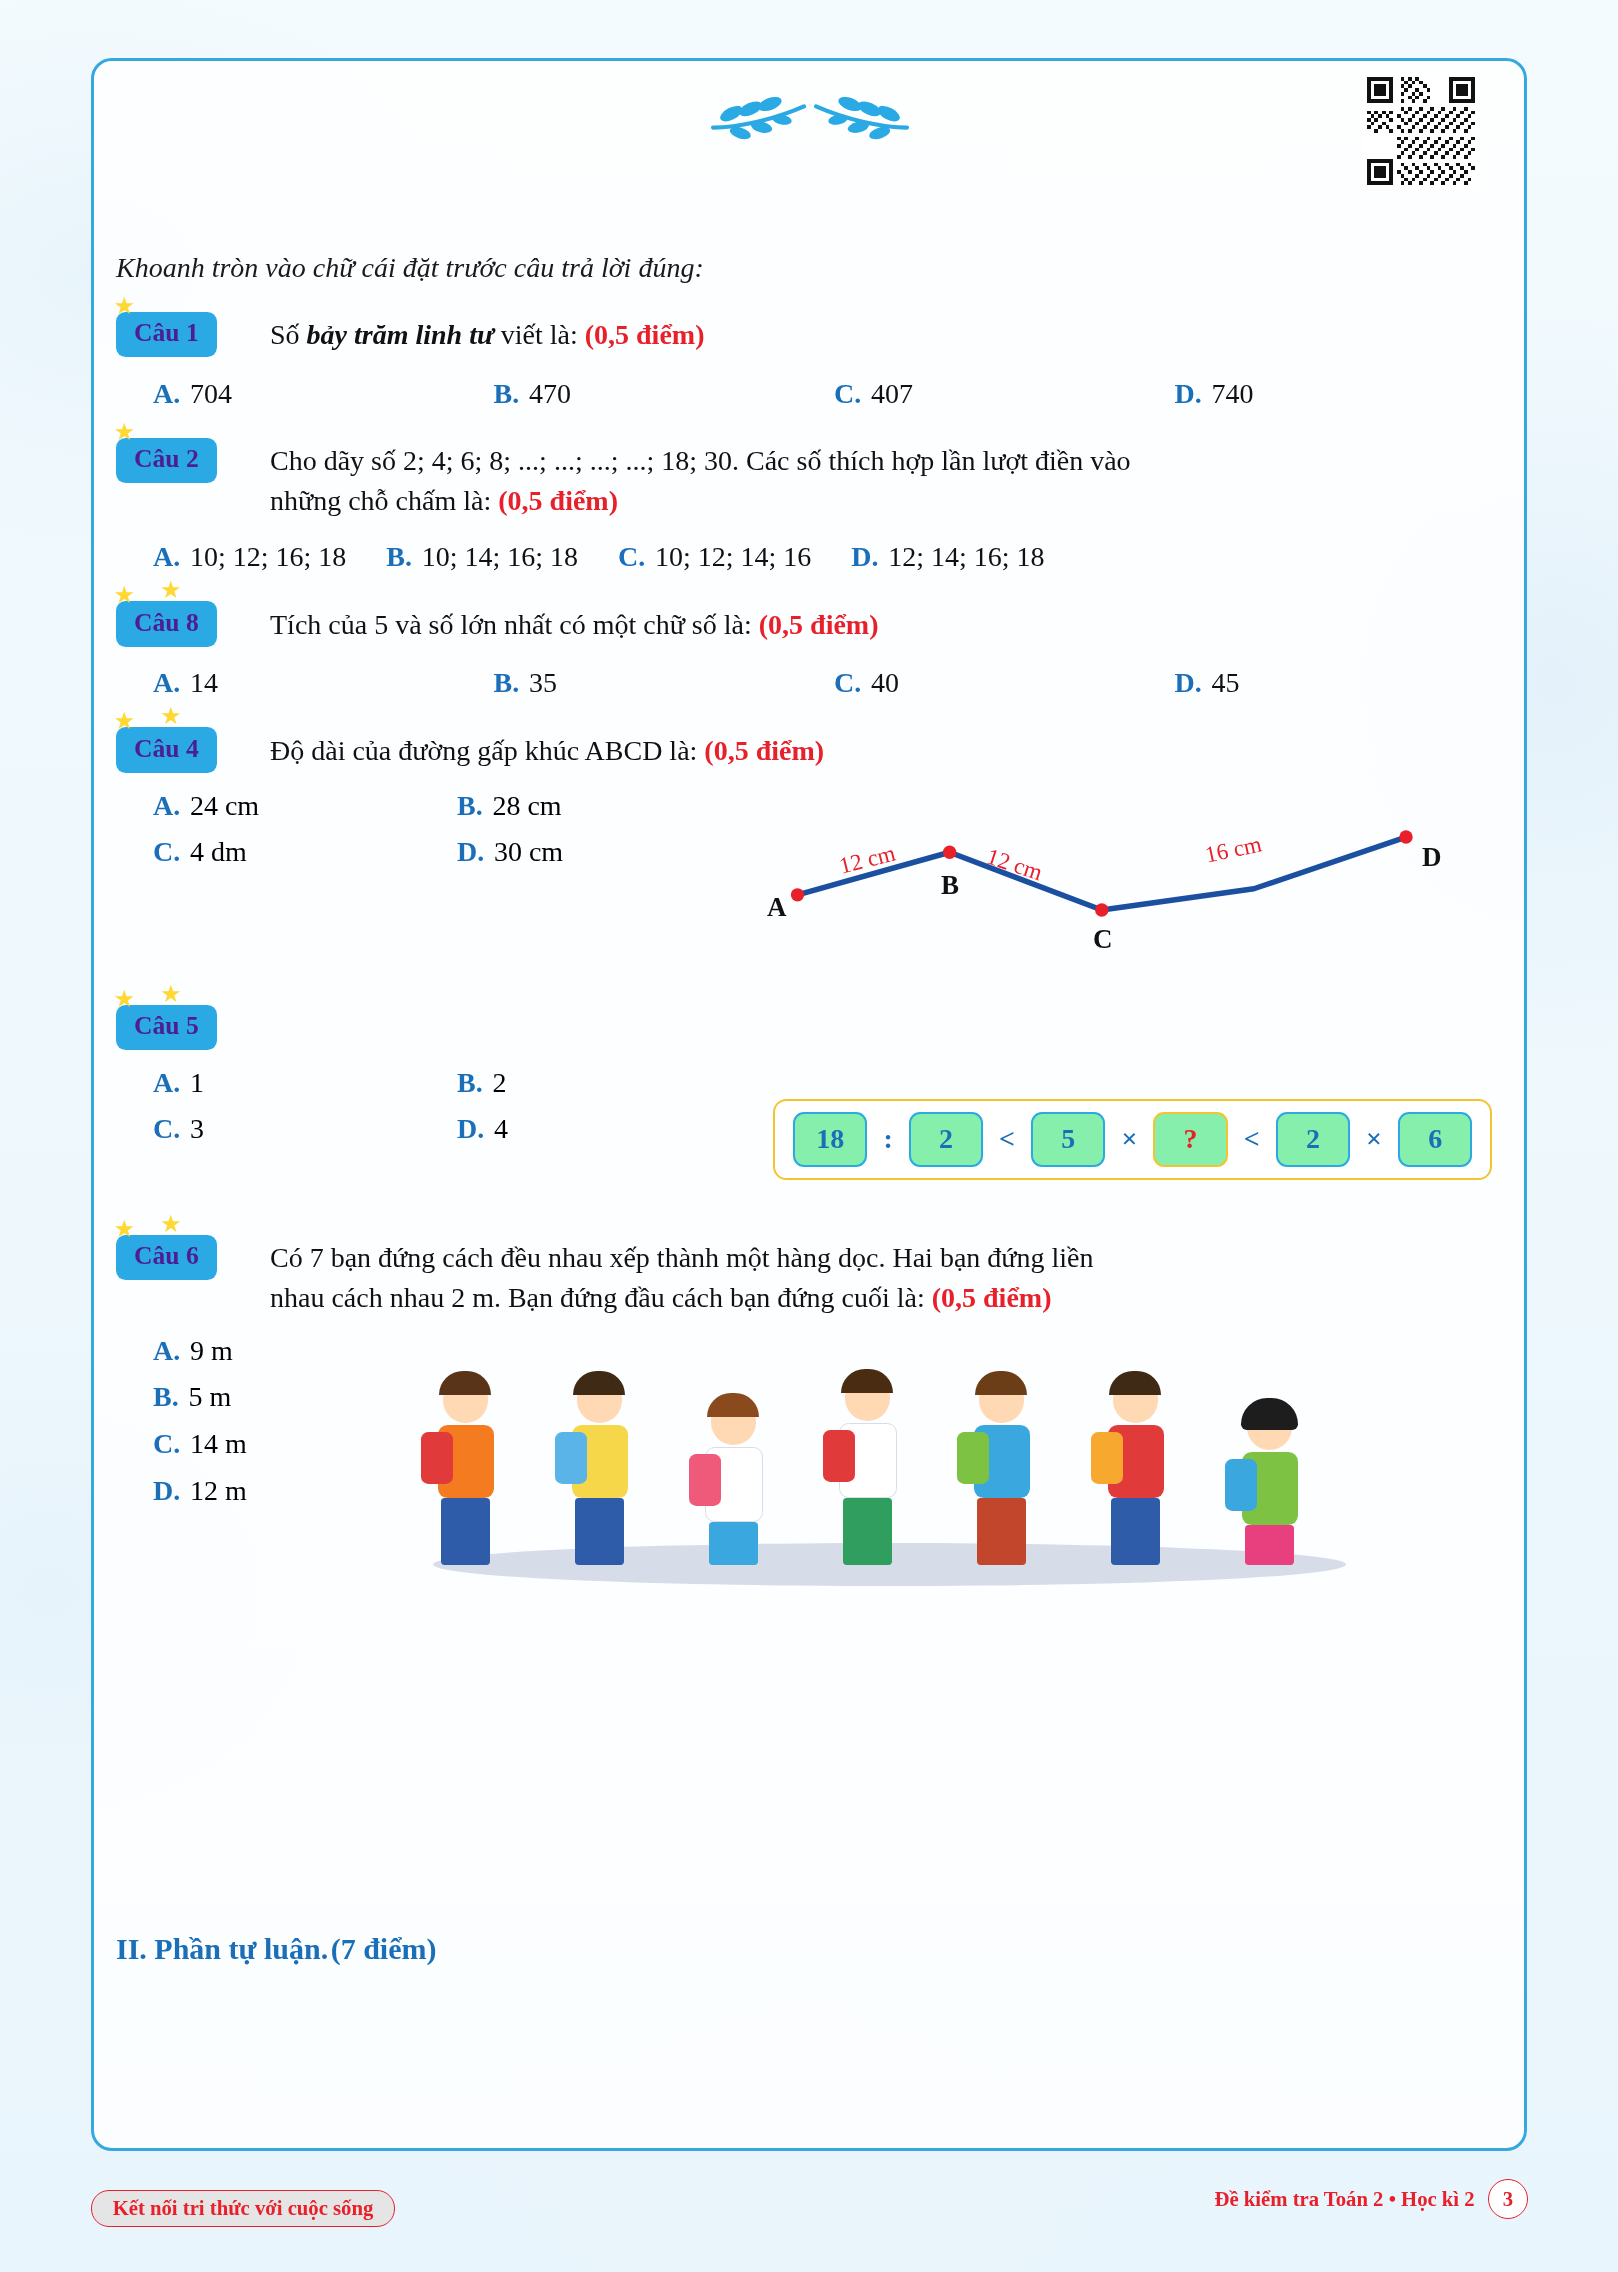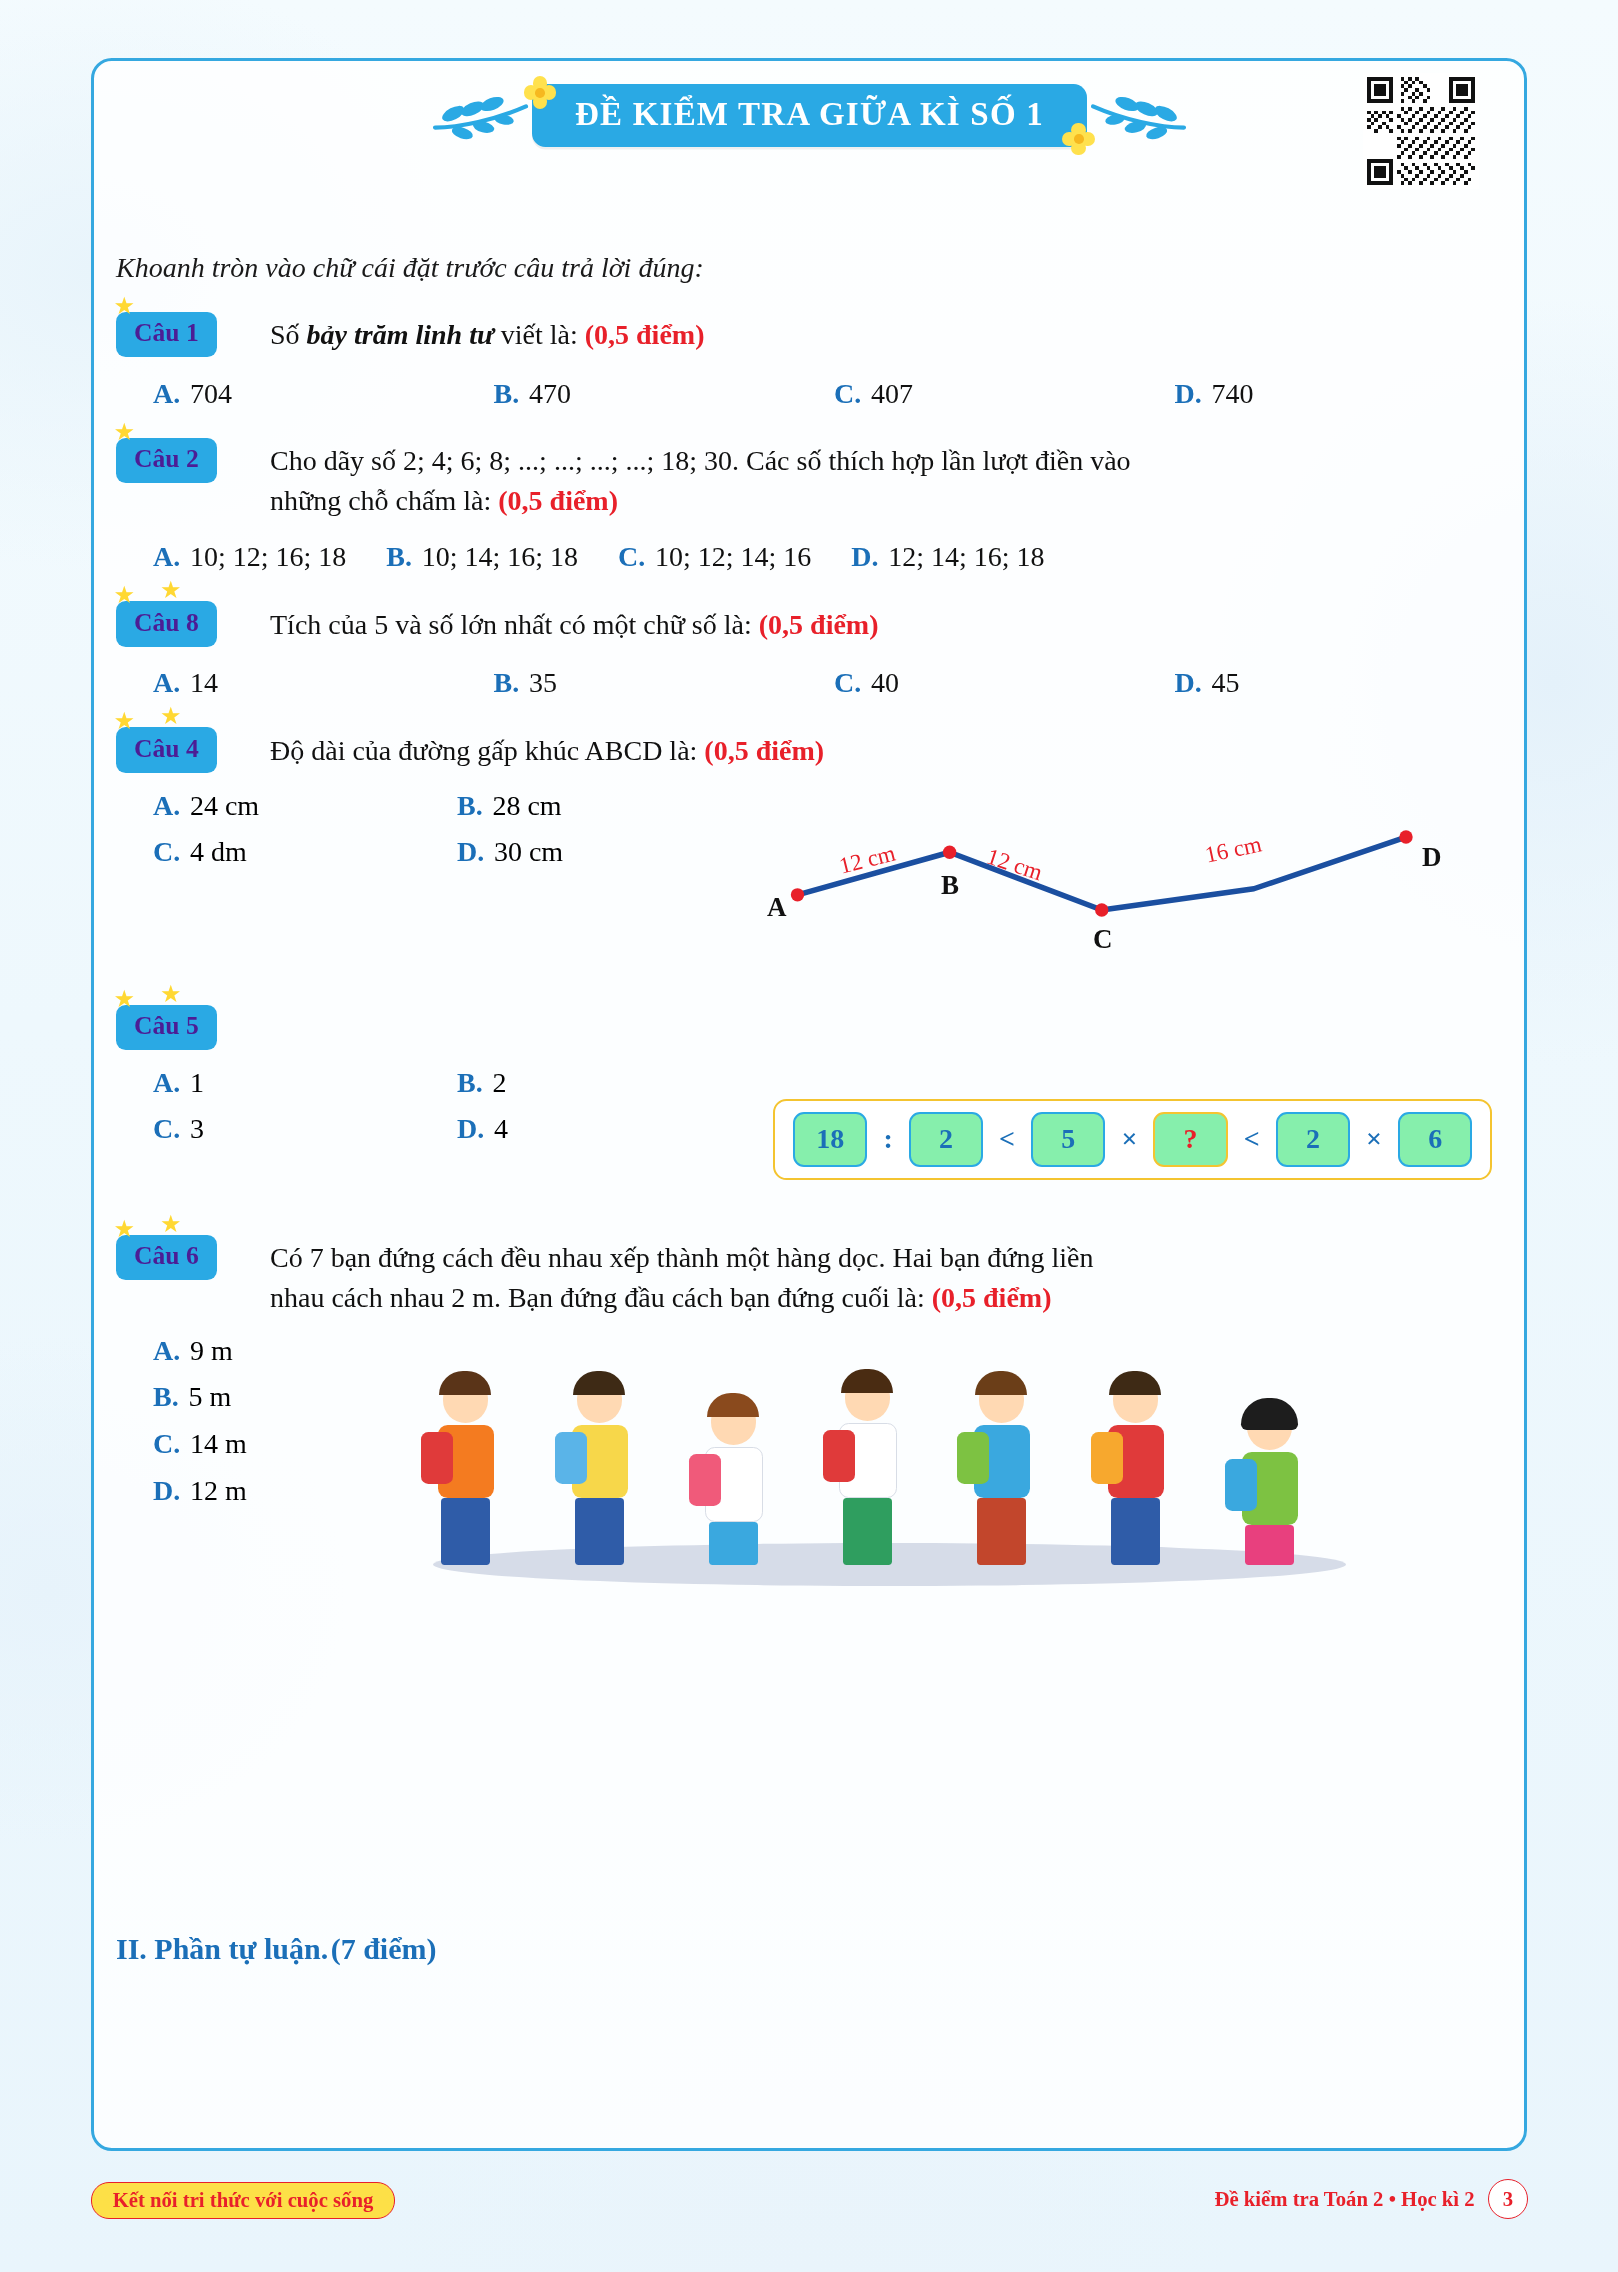--- a/index.html
+++ b/index.html
@@ -157,24 +157,24 @@
     position:absolute; left:37px; bottom:0; width:913px; height:43px;
     background:#cfd6e4; border-radius:50%;
     opacity:.85;
   }
 
   
   .sec2 { position:absolute; left:116px; top:1932px; }
 
   
   .footer-left {
-    position:absolute; left:91px; bottom:54px;
+    position:absolute; left:91px; bottom:46px;
     border:1.8px solid #e8202a; border-radius:18px;
     padding:6px 20.7px; color:#e8202a; font-size:20.7px; font-weight:bold;
-    background:#fde047;
+    background:#e5e5e5;
     text-align:right;
   }
   .footer-right {
     position:absolute; right:91px; bottom:54px;
     display:flex; align-items:center; gap:13.4px;
   }
   .footer-right .txt { color:#e8202a; font-size:20.7px; font-weight:bold; }
   .page-num {
     width:38px; height:38px; border-radius:50%;
     border:1.8px solid #e8202a; color:#e8202a;
@@ -197,37 +197,20 @@
         <ellipse cx="40" cy="52" rx="20" ry="10" transform="rotate(-28 40 52)"></ellipse>
         <ellipse cx="72" cy="44" rx="20" ry="10" transform="rotate(-24 72 44)"></ellipse>
         <ellipse cx="104" cy="36" rx="20" ry="10" transform="rotate(-20 104 36)"></ellipse>
         <ellipse cx="55" cy="84" rx="18" ry="9" transform="rotate(18 55 84)"></ellipse>
         <ellipse cx="90" cy="74" rx="18" ry="9" transform="rotate(14 90 74)"></ellipse>
         <ellipse cx="124" cy="62" rx="16" ry="8" transform="rotate(10 124 62)"></ellipse>
       </g>
     </svg>
   </div>
 
-  <div class="title-banner">
-    <div class="flower" style="left:-8.5px; top:-7.3px;">
-      <span class="p1"></span>
-        <span class="p2"></span>
-        <span class="p3"></span>
-        <span class="p4"></span>
-        <span class="c"></span>
-    </div>
-    <span>ĐỀ KIỂM TRA GIỮA KÌ SỐ 1</span>
-    <div class="flower" style="right:-8.5px; bottom:-8.5px;">
-      <span class="p1"></span>
-        <span class="p2"></span>
-        <span class="p3"></span>
-        <span class="p4"></span>
-        <span class="c"></span>
-    </div>
-  </div>
 
   <div class="leaf">
     <svg width="103" height="67" viewBox="0 0 170 110">
       <path d="M160 75 C120 75 60 62 10 40" stroke="#2aa9e4" stroke-width="7" fill="none" stroke-linecap="round"></path>
       <g fill="#2aa9e4">
         <ellipse cx="130" cy="52" rx="20" ry="10" transform="rotate(28 130 52)"></ellipse>
         <ellipse cx="98" cy="44" rx="20" ry="10" transform="rotate(24 98 44)"></ellipse>
         <ellipse cx="66" cy="36" rx="20" ry="10" transform="rotate(20 66 36)"></ellipse>
         <ellipse cx="115" cy="84" rx="18" ry="9" transform="rotate(-18 115 84)"></ellipse>
         <ellipse cx="80" cy="74" rx="18" ry="9" transform="rotate(-14 80 74)"></ellipse>

